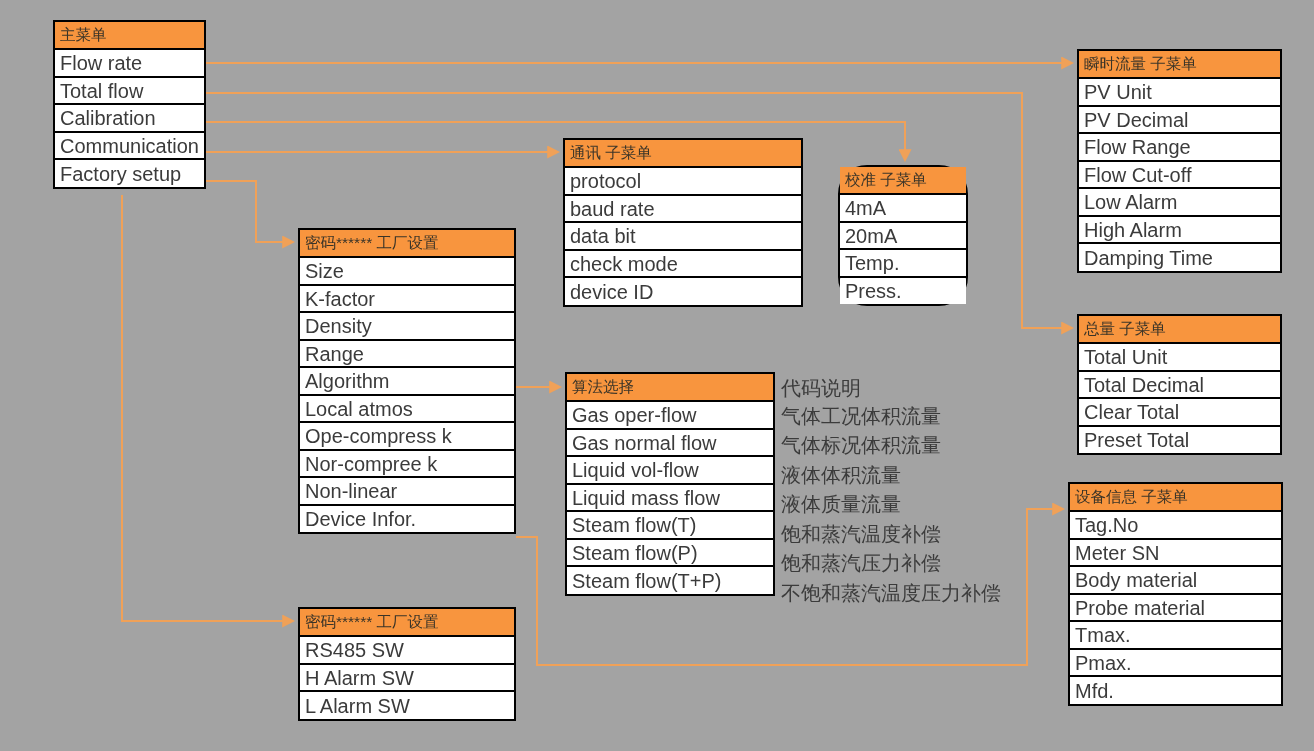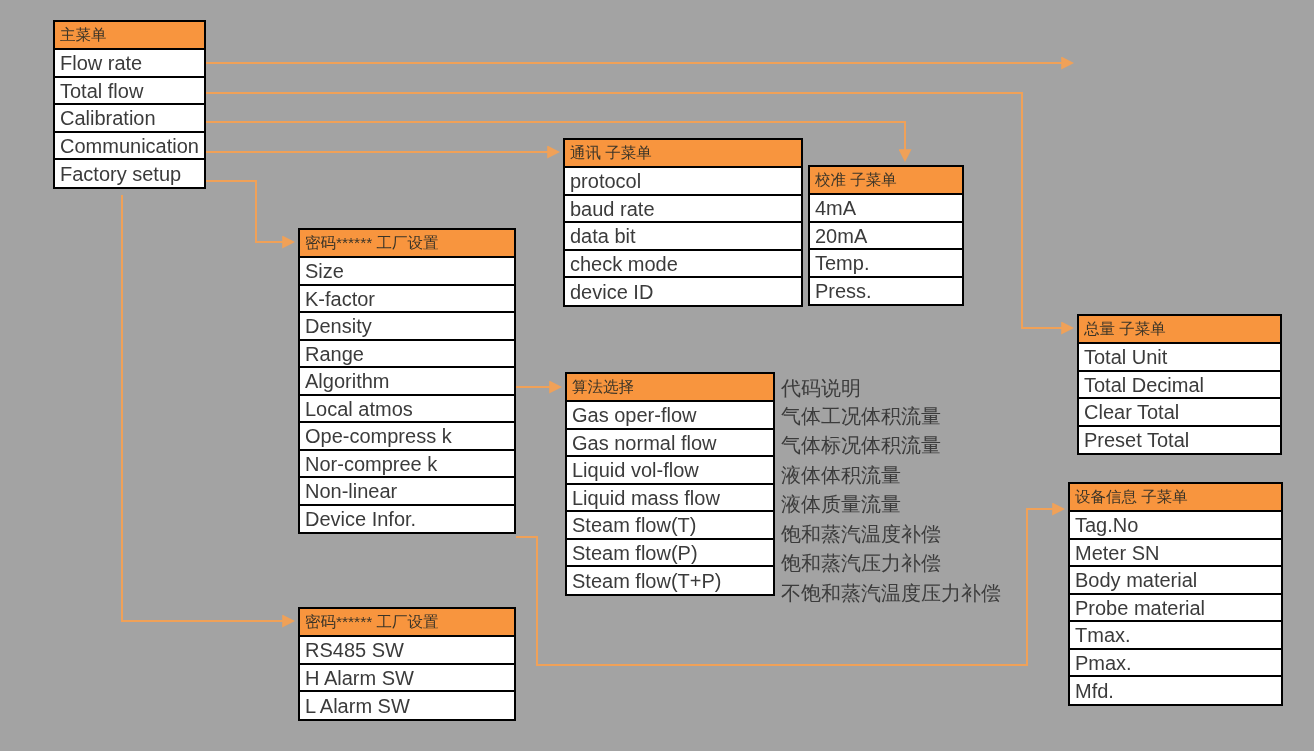--- a/index.html
+++ b/index.html
@@ -73,30 +73,42 @@
     <div class="box-header">通讯 子菜单</div>
     <div>
         <div class="menu-row">protocol</div>
         <div class="menu-row">baud rate</div>
         <div class="menu-row">data bit</div>
         <div class="menu-row">check mode</div>
         <div class="menu-row">device ID</div>
       </div>
   </div>
 
-  <div class="menu-box" style="left:808px;top:165px;width:156px;">
+  <div class="menu-box" style="left:838px;top:165px;width:130px;border-radius:29px;">
     <div class="box-header">校准 子菜单</div>
     <div>
         <div class="menu-row">4mA</div>
         <div class="menu-row">20mA</div>
         <div class="menu-row">Temp.</div>
         <div class="menu-row">Press.</div>
       </div>
   </div>
 
+  <div class="menu-box" style="left:1077px;top:49px;width:205px;">
+    <div class="box-header">瞬时流量 子菜单</div>
+    <div>
+        <div class="menu-row">PV Unit</div>
+        <div class="menu-row">PV Decimal</div>
+        <div class="menu-row">Flow Range</div>
+        <div class="menu-row">Flow Cut-off</div>
+        <div class="menu-row">Low Alarm</div>
+        <div class="menu-row">High Alarm</div>
+        <div class="menu-row">Damping Time</div>
+      </div>
+  </div>
 
   <div class="menu-box" style="left:1077px;top:314px;width:205px;">
     <div class="box-header">总量 子菜单</div>
     <div>
         <div class="menu-row">Total Unit</div>
         <div class="menu-row">Total Decimal</div>
         <div class="menu-row">Clear Total</div>
         <div class="menu-row">Preset Total</div>
       </div>
   </div>

